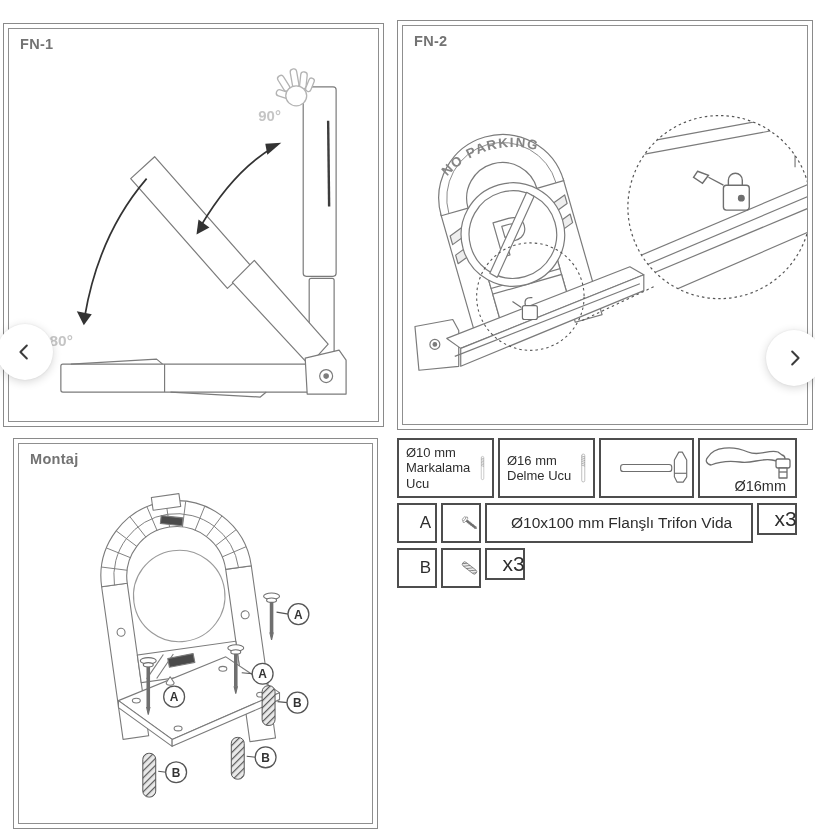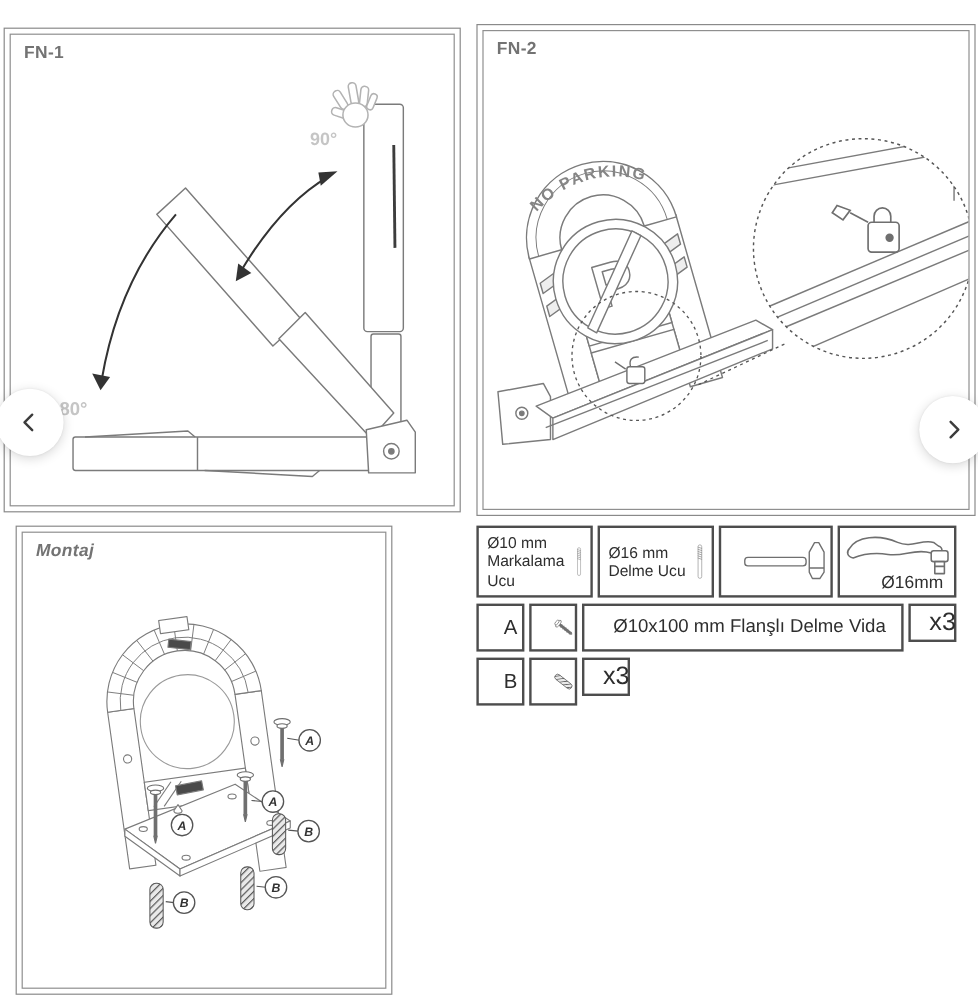--- a/index.html
+++ b/index.html
@@ -9,21 +9,21 @@
 
   .panel { position:absolute; border:1.6px solid #8a8a8a; background:#fff; padding:4px; }
   .panel-inner { position:relative; width:100%; height:100%; border:1.4px solid #8f8f8f; background:#fff; }
   .panel-label { position:absolute; left:11px; top:7px; font-size:14.5px; font-weight:bold;
                  color:#737373; letter-spacing:.3px; z-index:4; }
   .draw { position:absolute; left:0; top:0; width:100%; height:100%; }
   svg text { font-family:"Liberation Sans", sans-serif; }
 
   #panel-fn1   { left:3px;   top:23px;  width:381px; height:404px; }
   #panel-fn2   { left:397px; top:20px;  width:416px; height:410px; }
-  #panel-montaj{ left:13px;  top:438px; width:314px; height:391px;font-style:italic; }
+  #panel-montaj{ left:13px;  top:438px; width:365px; height:391px; }
 
   
   .toolgrid { position:absolute; left:397px; top:438px; width:400px; display:flex; flex-direction:column; gap:5px; }
   .toolrow { display:flex; gap:4px; }
   .tcell { border:2px solid #4d4d4d; background:#fff; color:#2e2e2e; display:flex;
            align-items:center; justify-content:center;padding-left:17px; }
   .tool-cell { height:60px; justify-content:space-between; padding:3px 6px 3px 7px; }
   .tool-label { font-size:13px; line-height:1.18; color:#2e2e2e; }
   .tw1 { width:97px; } .tw2 { width:97px; } .tw3 { width:95px; } .tw4 { width:99px; position:relative; }
   .ratchet-size { position:absolute; right:9px; bottom:2px; font-size:14.5px; color:#2e2e2e; }
@@ -346,21 +346,21 @@
                 <line x1="17" y1="15" x2="19" y2="21"></line>
             <line x1="21" y1="15" x2="23" y2="21"></line>
                 <line x1="25" y1="15" x2="27" y2="21"></line>
               </g>
             <polygon points="32,15.8 32,20.2 35,18" fill="#6f6f6f"></polygon>
             <ellipse cx="8" cy="18" rx="2.6" ry="6.5"></ellipse>
             <ellipse cx="5" cy="18" rx="2.2" ry="4.5"></ellipse>
           </g>
         </svg>
       </div>
-      <div class="tcell prow-desc">Ø10x100 mm Flanşlı Delme Vida</div>
+      <div class="tcell prow-desc">Ø10x100 mm Flanşlı Trifon Vida</div>
       <div class="tcell prow-qty">x3</div>
     </div>
 
     <div class="toolrow">
       <div class="tcell prow-key">B</div>
       <div class="tcell prow-icon">
         <svg width="36" height="36" viewBox="0 0 36 36">
           <g transform="rotate(38 18 18)">
             <rect x="2" y="13.5" width="32" height="9" rx="4.5" fill="url(#hatch)" stroke="#555" stroke-width="1.1"></rect>
           </g>

